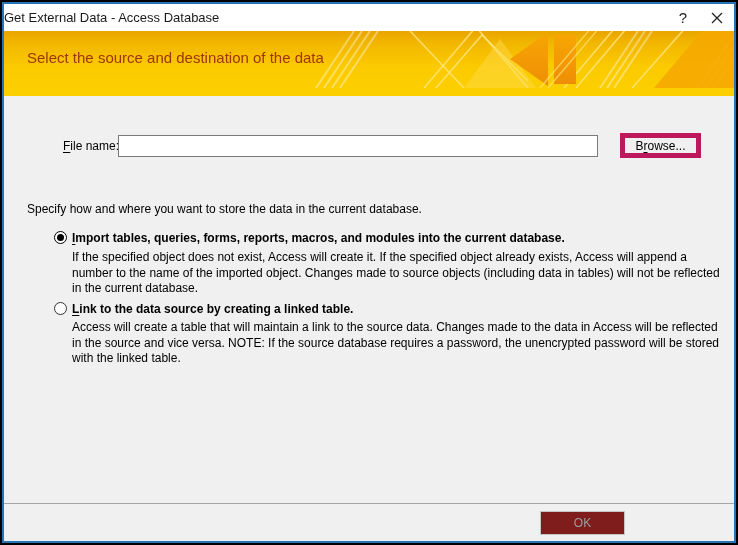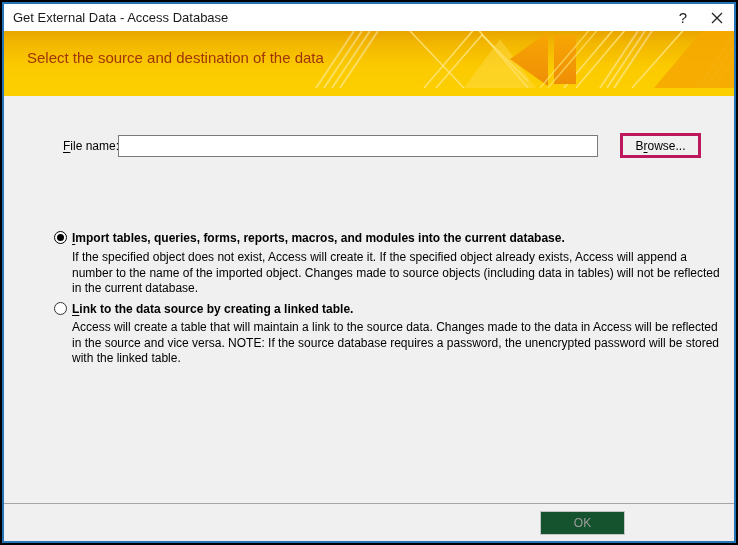--- a/index.html
+++ b/index.html
@@ -20,21 +20,21 @@
     overflow:hidden;
   }
 
   
   .titlebar {
     position:absolute; left:0; top:0; right:0; height:27px;
     background:#ffffff;
     display:flex; align-items:center;
   }
   .titlebar-text {
-    font-size:13px; color:#1a1a1a; padding-left:9px; flex:1;
+    font-size:13px; color:#1a1a1a; flex:1;
     white-space:nowrap;
   }
   .titlebar-btn {
     width:34px; height:27px;
     display:flex; align-items:center; justify-content:center;
     color:#222; cursor:default;
   }
   .help-glyph { font-size:15px; font-weight:400; }
 
   
@@ -56,21 +56,21 @@
   
   .file-label { position:absolute; left:59px; top:135px; font-size:12px; color:#000; }
   .file-input {
     position:absolute; left:114px; top:131px; width:480px; height:22px;
     border:1px solid #7a7a7a; background:#fff;
     font-family:"Liberation Sans","DejaVu Sans",sans-serif;
     font-size:12px; padding:0 4px; outline:none;
   }
   .browse-btn {
     position:absolute; left:616px; top:129px; width:81px; height:25px;
-    background:#f0f0f0; border:3px solid #be185d;
+    background:#f0f0f0; border:5px solid #be185d;
     font-family:"Liberation Sans","DejaVu Sans",sans-serif;
     font-size:12px; color:#000; text-align:center;
   }
 
   
   .radio {
     position:absolute; width:13px; height:13px;
     border:1px solid #333; border-radius:50%; background:#fff;
   }
   .radio.selected { border-color:#000; }
@@ -82,21 +82,21 @@
   .opt-desc  { position:absolute; font-size:12px; color:#000; line-height:15.5px; }
   .ak { text-decoration:underline; text-underline-offset:2px; }
 
   
   .separator { position:absolute; left:0; right:0; top:499px; height:1px; background:#a5a5a5; }
   .btn {
     position:absolute; top:507px; width:85px; height:24px;
     font-family:"Liberation Sans","DejaVu Sans",sans-serif;
     font-size:12px; text-align:center;
   }
-  .btn-ok     { left:536px; background:#14532d; border:1px solid #c6c6c6; color:#9d9d9d; }
+  .btn-ok     { left:536px; background:#7f1d1d; border:1px solid #c6c6c6; color:#9d9d9d; }
   .btn-cancel { left:626px; background:#f3f3f3; border:1px solid #5f5f5f; color:#000; }
 </style>
 </head>
 <body>
 
 <div class="window">
   <div class="window-inner">
 
     <div class="titlebar">
       <div class="titlebar-text">Get External Data - Access Database</div>
@@ -151,20 +151,21 @@
         </g>
       </svg>
       <div class="banner-title">Select the source and destination of the data</div>
     </div>
 
 
     <label class="file-label"><span class="ak">F</span><span>ile name:</span></label>
     <input class="file-input" type="text" placeholder="" style="">
     <button class="browse-btn"><span>B</span><span class="ak">r</span><span>owse...</span></button>
 
+    <div class="txt" style="left:23px; top:198px;">Specify how and where you want to store the data in the current database.</div>
 
     <div class="radio selected" style="left:50px; top:227px;"></div>
     <div class="opt-label" style="left:68px; top:227px;"><span class="ak">I</span><span>mport tables, queries, forms, reports, macros, and modules into the current database.</span></div>
     <div class="opt-desc" style="left:68px; top:246px; width:648px;">If the specified object does not exist, Access will create it. If the specified object already exists, Access will append a number to the name of the imported object. Changes made to source objects (including data in tables) will not be reflected in the current database.</div>
 
     <div class="radio" style="left:50px; top:298px;"></div>
     <div class="opt-label" style="left:68px; top:298px;"><span class="ak">L</span><span>ink to the data source by creating a linked table.</span></div>
     <div class="opt-desc" style="left:68px; top:316px; width:650px;">Access will create a table that will maintain a link to the source data. Changes made to the data in Access will be reflected in the source and vice versa. NOTE:  If the source database requires a password, the unencrypted password will be stored with the linked table.</div>
 
     <div class="separator"></div>

